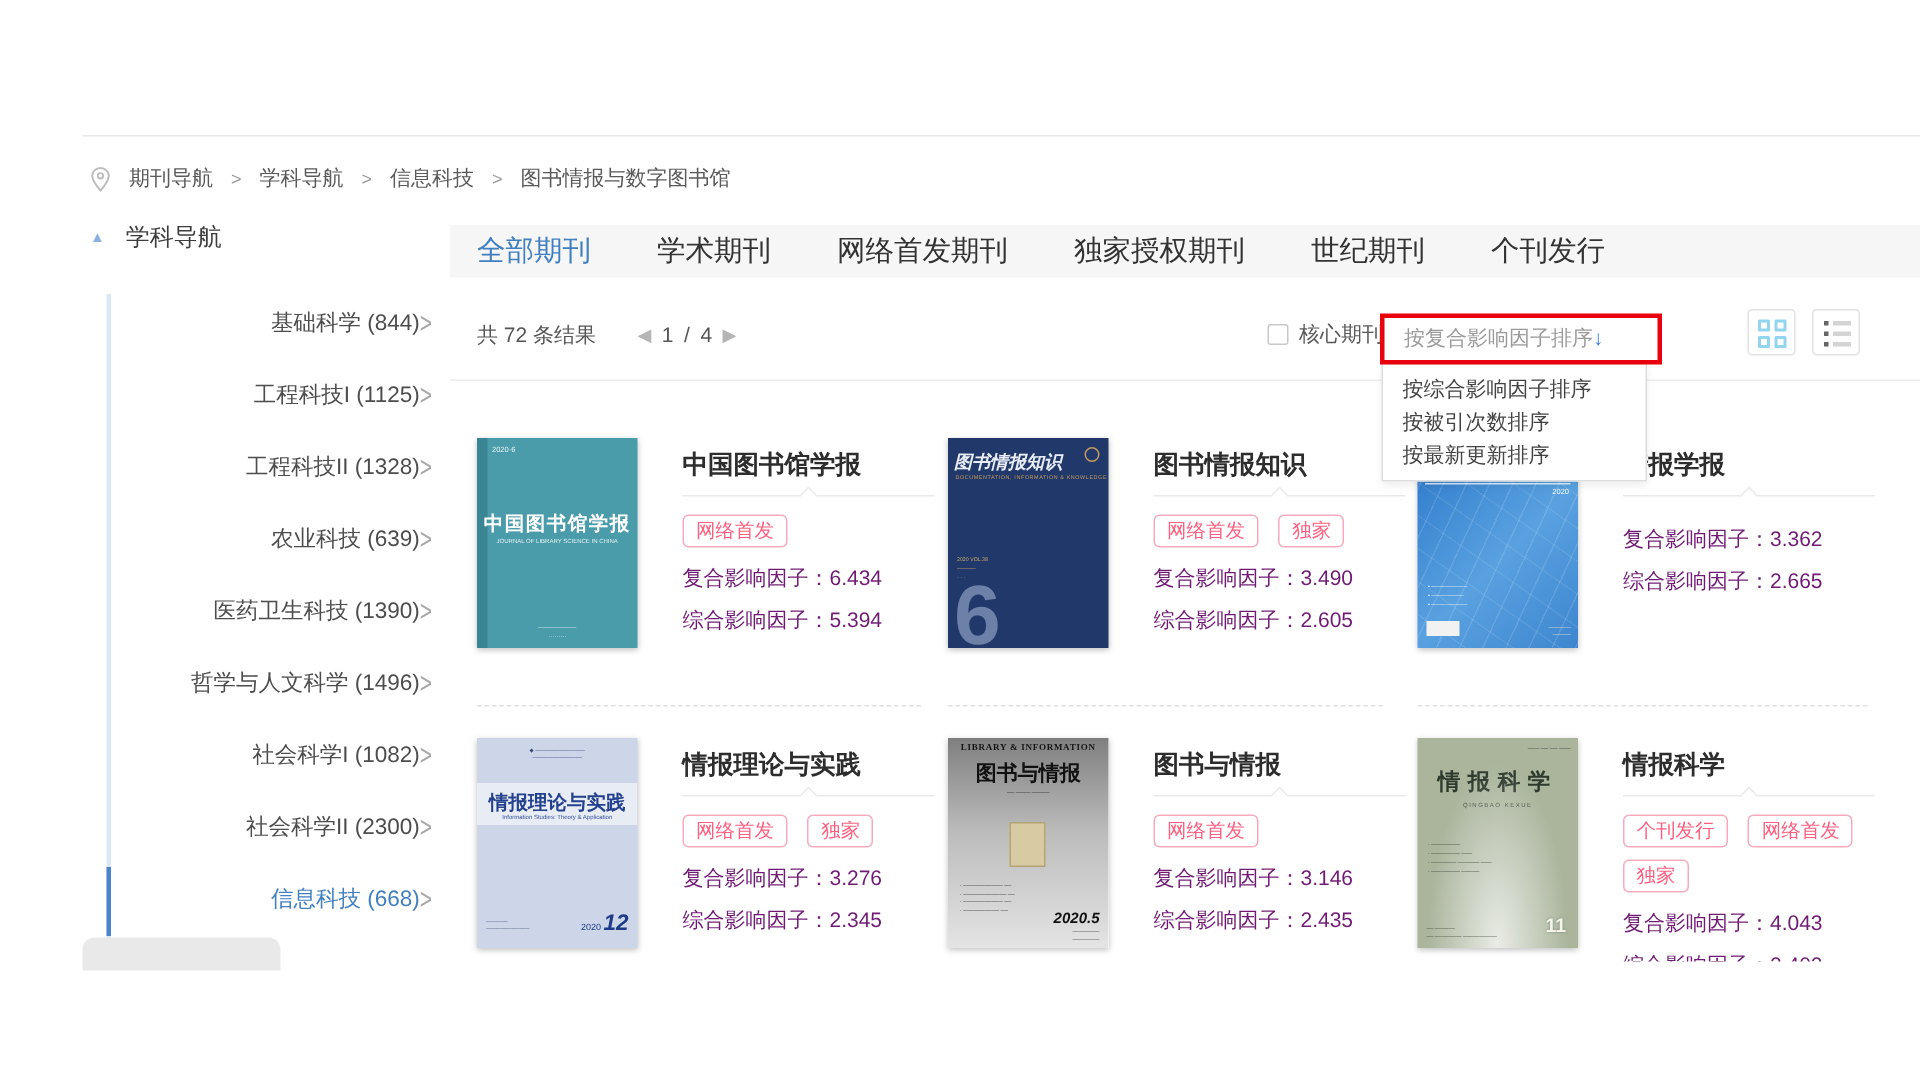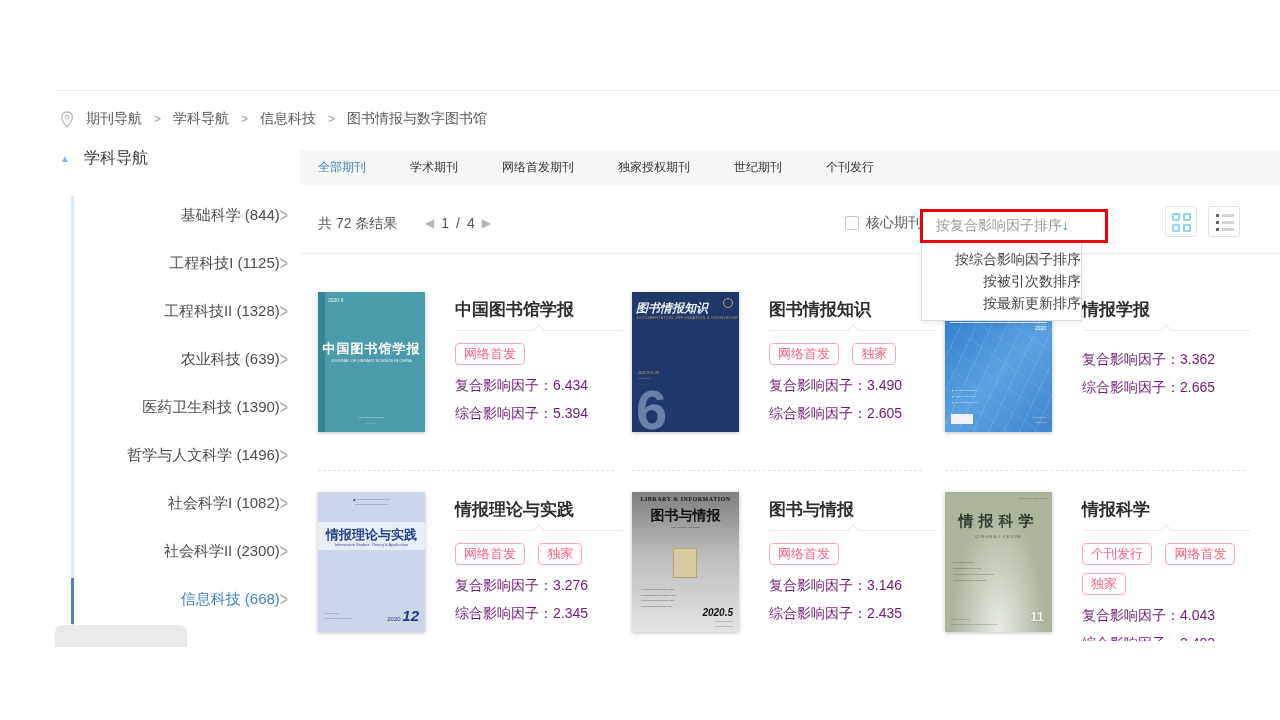--- a/index.html
+++ b/index.html
@@ -21,21 +21,21 @@
   .sb-rail { position:absolute; left:71px; top:196px; width:3px; height:432px; background:#d9e7f6; }
   .sb-rail-active { position:absolute; left:71px; top:578px; width:3px; height:46px; background:#4a85c8; z-index:2; }
   .sb-list { position:absolute; left:88px; top:191px; width:180px; }
   .sb-item { height:48px; display:flex; align-items:center; justify-content:flex-end; font-size:15px; color:#4d4d4d; cursor:pointer; }
   .sb-item .chev { color:#a8a8a8; font-size:14px; transform:scaleY(1.4); margin-right:-20px; }
   .sb-item.active { color:#4180c0; }
   .hidden-panel { position:absolute; left:55px; top:625px; width:132px; height:22px; background:#e9e9e9; border-radius:8px 8px 0 0; }
 
   
   .tabbar { position:absolute; left:300px; right:0; top:150px; height:35px; background:#f6f6f6; display:flex; gap:44px; padding-left:18px; }
-  .tab { line-height:35px; font-size:12px; color:#333; cursor:pointer; white-space:nowrap; }
+  .tab { line-height:35px; font-size:19px; color:#333; cursor:pointer; white-space:nowrap; }
   .tab.active { color:#4180c0; }
 
   
   .res-count { position:absolute; left:318px; top:215px; font-size:14px; color:#555; }
   .pager { position:absolute; left:425px; top:215px; font-size:14px; color:#555; display:flex; gap:7px; align-items:center; }
   .pager .arr { color:#b5b5b5; font-size:12px; cursor:pointer; }
   .core { position:absolute; left:845px; top:214px; display:flex; align-items:center; gap:7px; font-size:14px; color:#595959; }
   .core .box { width:14px; height:14px; border:1px solid #c9c9c9; border-radius:2px; background:#fff; cursor:pointer; }
   .sort-btn { position:absolute; left:936px; top:217px; font-size:14px; color:#9b9b9b; cursor:pointer; z-index:61; }
   .sort-btn .arrow { color:#3f7ed8; font-weight:bold; font-size:14px; }
@@ -44,21 +44,21 @@
   .vbtn.grid { left:1165px; }
   .vbtn.list { left:1208px; }
   .gi { position:absolute; width:8px; height:8px; border:2px solid #93d4f1; border-radius:1px; }
   .gi.a{left:6px;top:6px} .gi.b{left:17px;top:6px} .gi.c{left:6px;top:17px} .gi.d{left:17px;top:17px}
   .li-row { position:absolute; left:7px; height:3px; width:18px; }
   .li-row i { position:absolute; left:0; top:0; width:3px; height:3px; background:#666; }
   .li-row b { position:absolute; left:6px; top:0; width:12px; height:3px; background:#d4d4d4; }
   .res-divider { position:absolute; left:300px; right:0; top:253px; height:1px; background:#ececec; }
 
   
-  .dropdown { position:absolute; left:921px; top:242px; width:161px; background:#fff; border:1px solid #ddd; box-shadow:0 2px 6px rgba(0,0,0,.08); z-index:50; padding:5px 0 6px;text-align:right; }
+  .dropdown { position:absolute; left:921px; top:242px; width:177px; background:#fff; border:1px solid #ddd; box-shadow:0 2px 6px rgba(0,0,0,.08); z-index:50; padding:5px 0 6px; }
   .dd-item { font-size:14px; color:#444; line-height:22px; padding-left:13px; cursor:pointer; }
 
   
   .card { position:absolute; width:312px; }
   .cover { position:absolute; left:0; top:0; width:107px; height:140px; box-shadow:0 1px 4px rgba(0,0,0,.25); overflow:hidden; cursor:pointer; }
   .info { position:absolute; left:137px; top:6px; right:0; }
   .jtitle { font-size:17px; font-weight:bold; color:#2d2d2d; cursor:pointer; }
   .t-line { position:relative; margin-top:9px; width:168px; border-bottom:1px solid #e9e9e9; height:1px; }
   .t-line .notch { position:absolute; left:80px; top:-4px; width:8px; height:8px; background:#fff; border-left:1px solid #e9e9e9; border-top:1px solid #e9e9e9; transform:rotate(45deg); }
   .badges { margin-top:12px; height:22px; }

